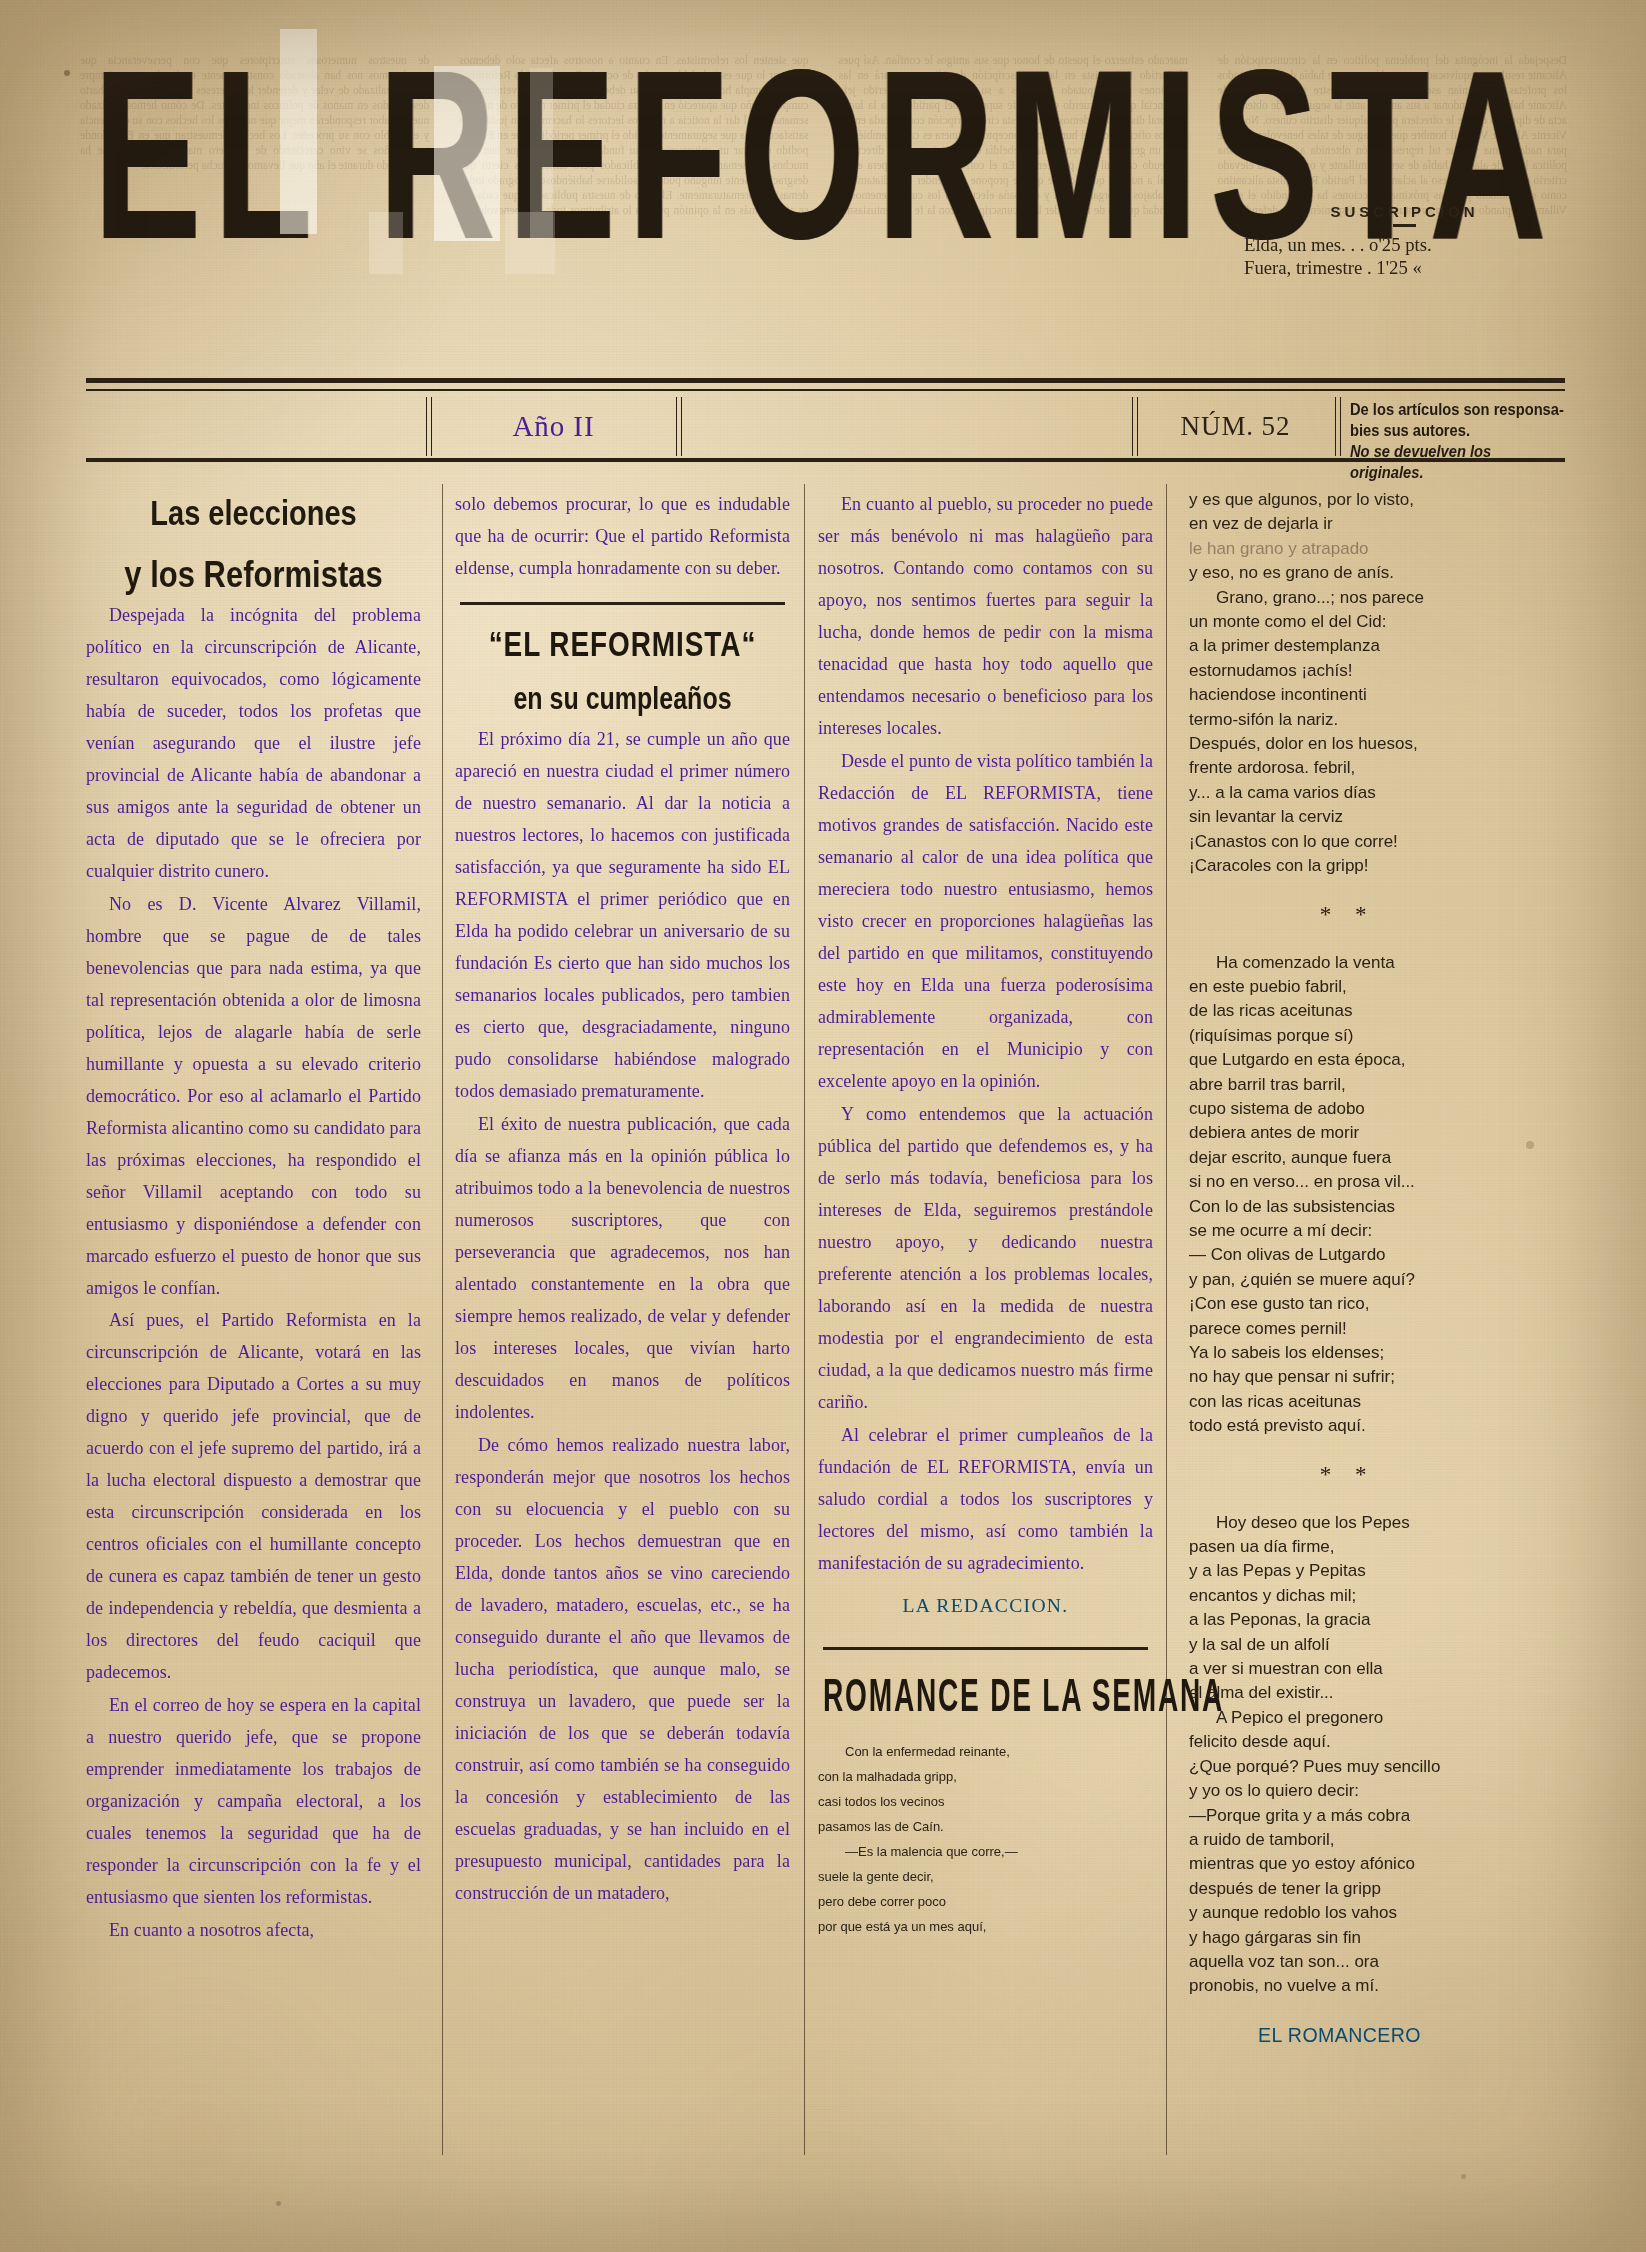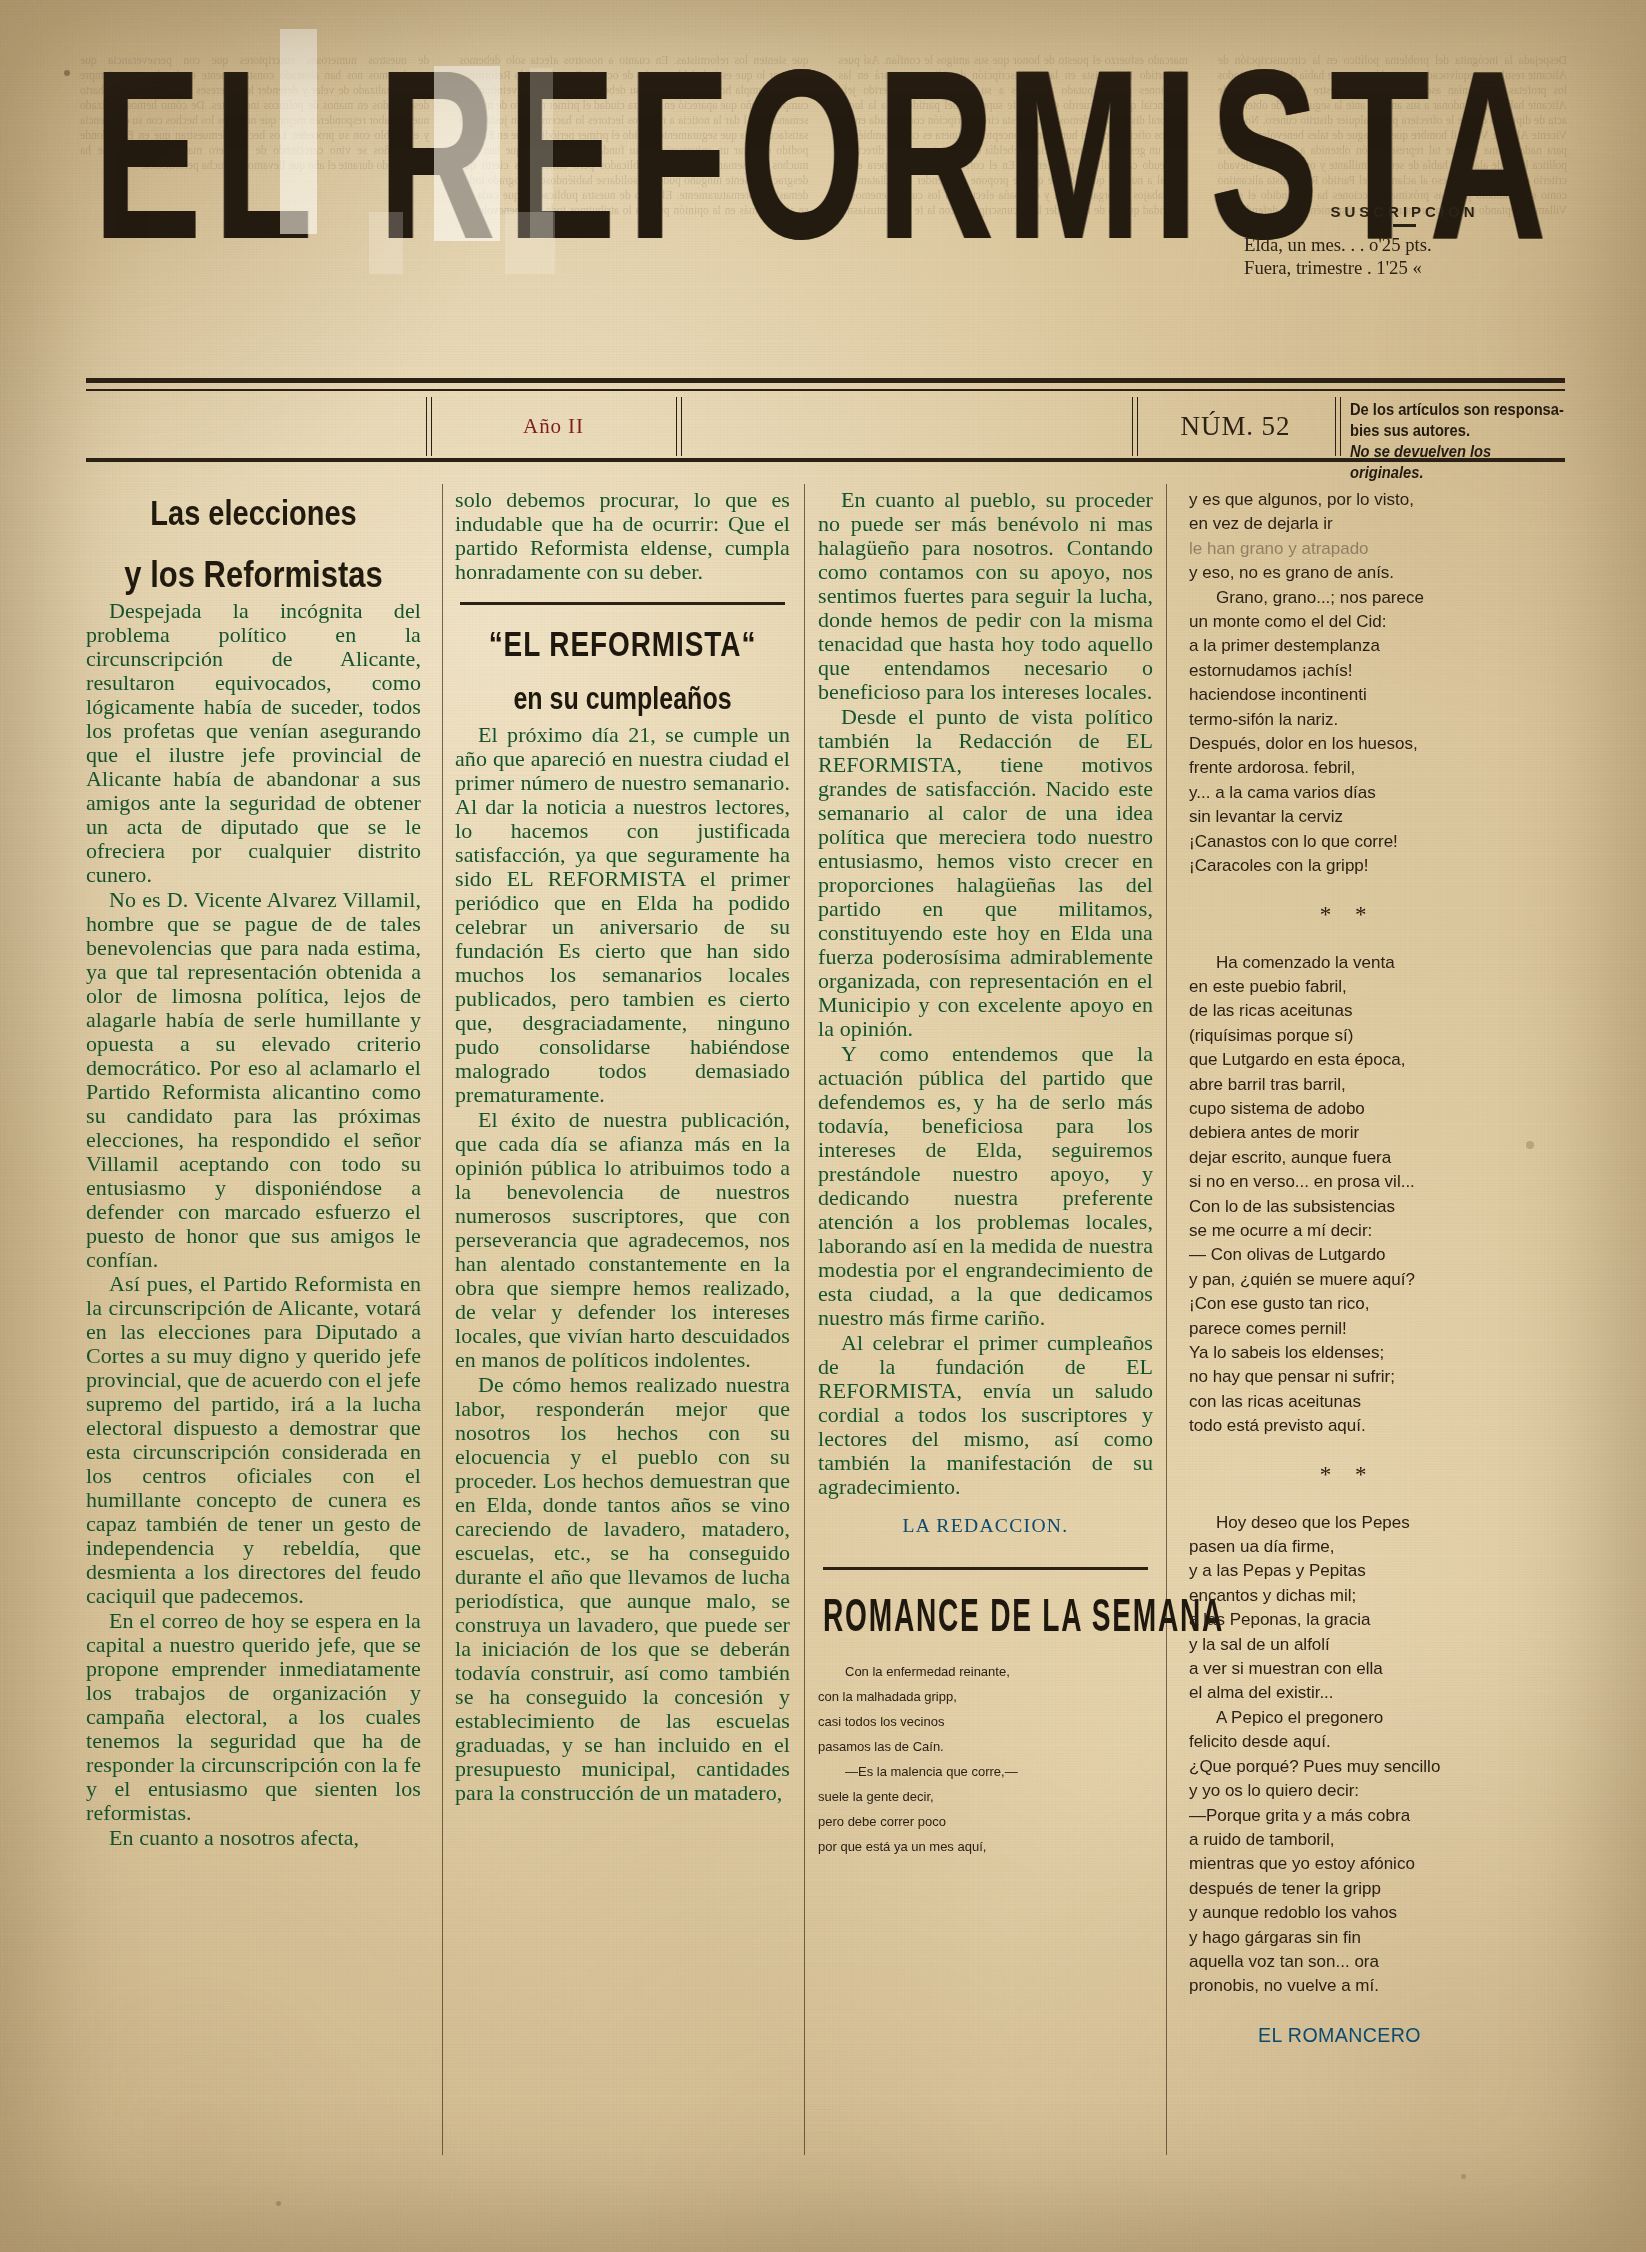--- a/index.html
+++ b/index.html
@@ -81,44 +81,44 @@
   .rule-thick{position:absolute;left:86px;width:1479px;height:4.5px;background:#2a2014;}
   .infobar{position:absolute;left:86px;top:399px;width:1479px;height:55px;}
   .ib-cell{position:absolute;top:0;height:55px;display:flex;align-items:center;}
   .ib-div{position:absolute;top:-1.8px;width:3.6px;height:59px;
     border-left:1.8px solid #2a2014;border-right:0.9px solid #2a2014;}
   .numero-suelto{
     font-family:"Liberation Sans",sans-serif;font-weight:700;font-size:30px;
     color:#241b10;transform:scaleY(1.45) scaleX(.88);transform-origin:left center;
     letter-spacing:0px;white-space:nowrap;
   }
-  .ano{font-family:"Liberation Serif",serif;font-size:21px;letter-spacing:0.9px;color:#7f1d1d;}
+  .ano{font-family:"Liberation Serif",serif;font-size:29px;letter-spacing:0.9px;color:#4c1d95;}
   .fecha{font-family:"Liberation Serif",serif;font-size:32px;letter-spacing:0.9px;color:#2c2215;}
   .num{font-family:"Liberation Serif",serif;font-size:27px;letter-spacing:0.9px;color:#2c2215;}
   .legal{font-family:"Liberation Sans",sans-serif;font-weight:700;font-size:14.7px;
     line-height:18.7px;color:#241b10;transform:scaleY(1.12);transform-origin:left center;}
   .legal .ital{font-style:italic;}
 
   
   .cols{position:absolute;left:86px;top:488px;width:1479px;height:1666px;}
   .col{position:absolute;top:0;height:1666px;color:#2b2115;}
   .col-sep{position:absolute;top:-3.6px;width:0;height:1671px;border-left:1.4px solid #4a3a22;opacity:.75;}
 
   .hl1{
     font-family:"Liberation Sans",sans-serif;font-weight:700;
     font-size:29px;line-height:42px;color:#211a0f;text-align:center;
     transform:scaleY(1.18);transform-origin:center top;
   }
   .hl1 .l2{display:block;font-size:31px;margin-top:10.7px;}
 
   p.body{
     font-family:"Liberation Serif",serif;
-    font-size:22px;line-height:24px;
+    font-size:18px;line-height:32px;
     text-align:justify;text-indent:23px;margin:0 0 0.9px 0;
-    color:#14532d;
+    color:#4c1d95;
     letter-spacing:0.1px;
   }
   p.body.noind{text-indent:0;}
 
   .sec-rule{height:0;border-top:2.7px solid #2a2014;border-bottom:1.3px solid #2a2014;
     margin:18px 5.3px 19.6px 5.3px;}
 
   .hl2{
     font-family:"Liberation Sans",sans-serif;font-weight:700;text-align:center;
     color:#1f180e;transform:scaleY(1.22);transform-origin:center top;

